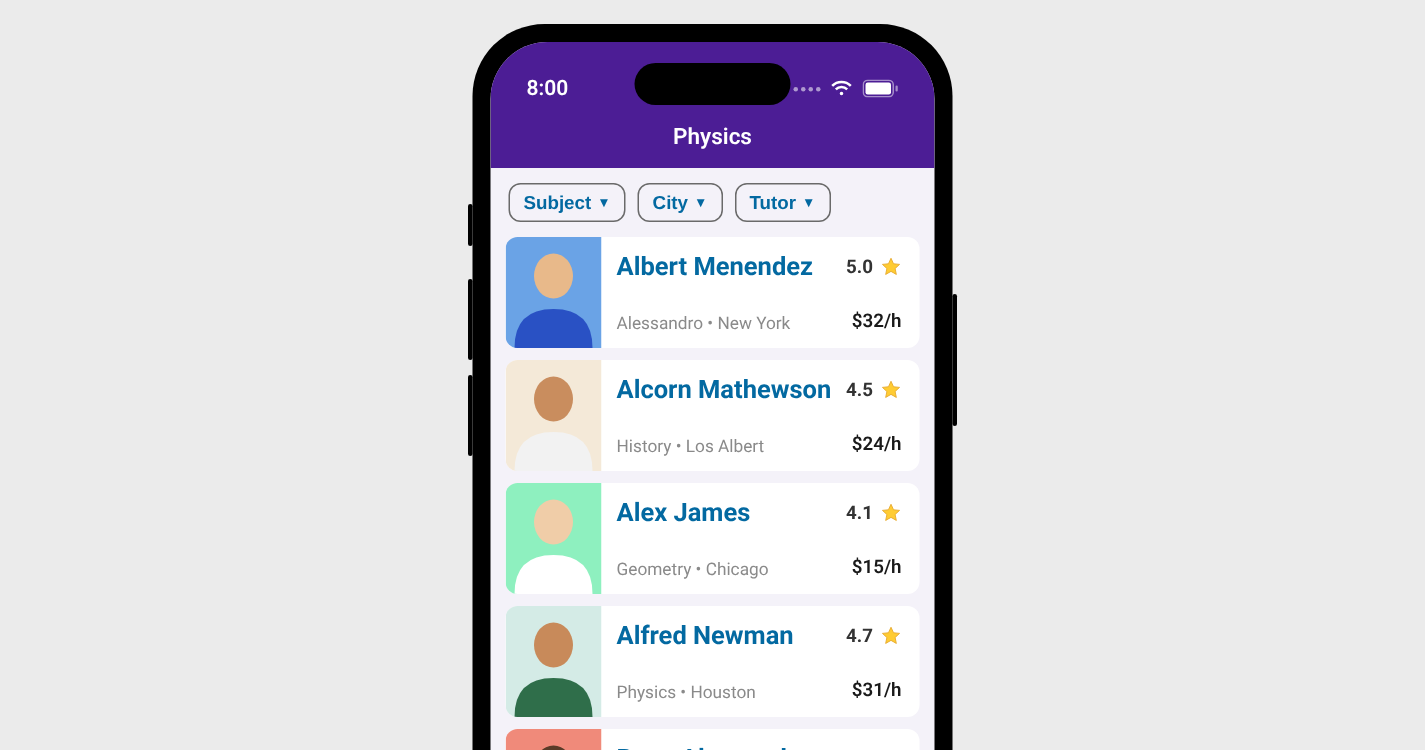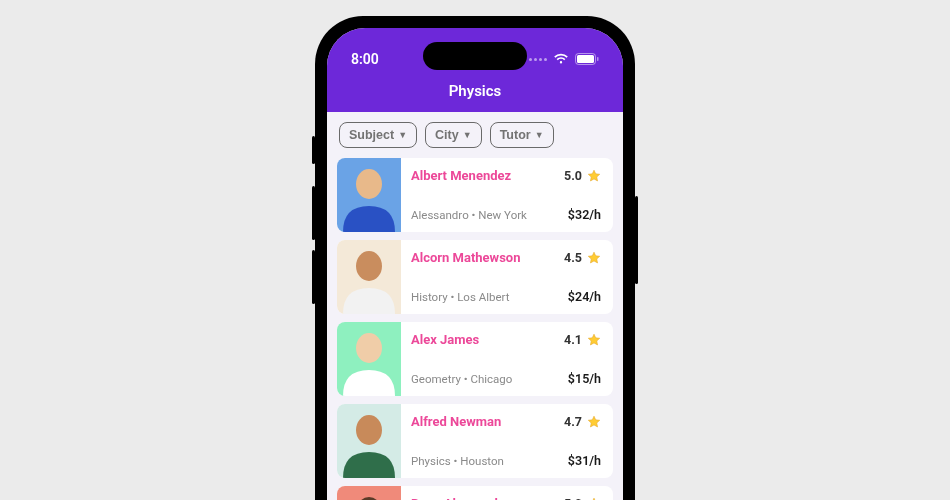--- a/index.html
+++ b/index.html
@@ -43,21 +43,21 @@
     top: 14px;
     left: 50%;
     transform: translateX(-50%);
     width: 104px;
     height: 28px;
     background: #000;
     border-radius: 16px;
     z-index: 10;
   }
   .header {
-    background: #6d28d9;
+    background: #4c1d95;
     color: #fff;
     padding-top: 14px;
   }
   .status-bar {
     display: flex;
     align-items: center;
     justify-content: space-between;
     padding: 4px 24px 0;
     height: 30px;
     font-size: 14px;
@@ -76,21 +76,21 @@
     display: flex;
     gap: 8px;
     padding: 10px 12px;
   }
   .filter-pill {
     border: 1.5px solid #6a6a6a;
     border-radius: 8px;
     padding: 5px 9px;
     font-size: 12.5px;
     font-weight: 600;
-    color: #737373;
+    color: #0369a1;
     background: transparent;
     display: flex;
     align-items: center;
     gap: 4px;
     cursor: pointer;
   }
   .caret { font-size: 9px; line-height: 1; }
   .list { padding: 0 10px; }
   .card {
     background: #fff;
@@ -110,21 +110,21 @@
   }
   .avatar svg { width:100%; height:100%; }
   .card-body {
     flex: 1;
     padding: 10px 12px 10px 10px;
     display: flex;
     flex-direction: column;
     justify-content: space-between;
   }
   .row1, .row2 { display: flex; justify-content: space-between; align-items: center; }
-  .name { font-size: 13px; font-weight: 700; color: #ec4899; }
+  .name { font-size: 17px; font-weight: 700; color: #0369a1; }
   .rating { display: flex; align-items: center; gap: 5px; font-size: 12.5px; color: #333; font-weight: bold; }
   .star {
     width: 14px; height: 14px;
     position: relative;
   }
   .star svg { width:14px; height:14px; }
   .meta { font-size: 11.5px; color: #8a8a8a; }
   .price { font-size: 12.5px; font-weight: 600; color: #1a1a1a; }
 </style>
 </head>

